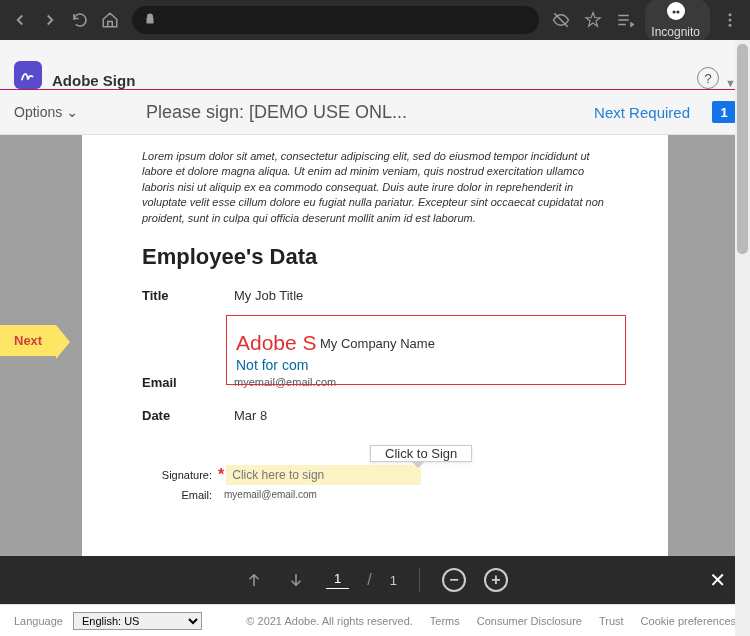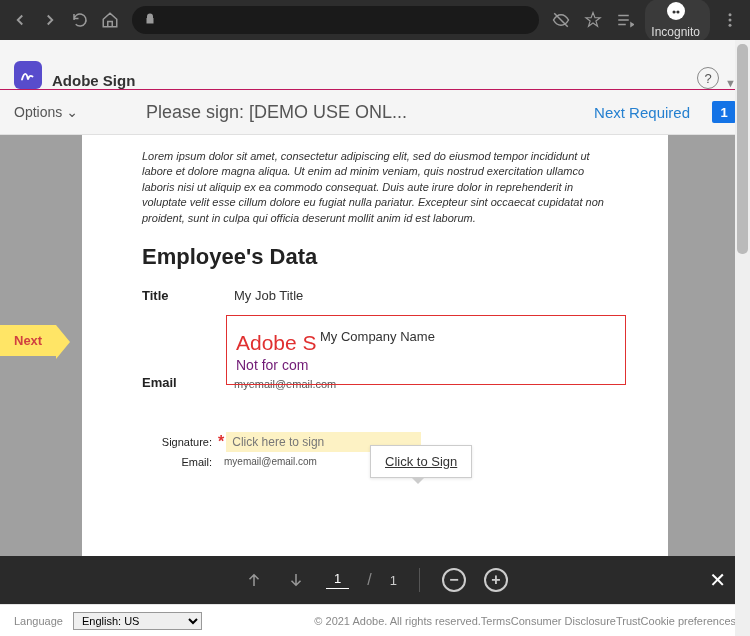--- a/index.html
+++ b/index.html
@@ -22,44 +22,44 @@
 .options-btn { color: #555; font-size: 14px; display: flex; align-items: center; gap: 4px; cursor: pointer; }
 .sign-label { flex: 1; text-align: left; font-size: 18px; color: #555; margin-left: 68px; }
 .next-req { color: #2580d0; font-size: 15px; margin-right: 22px; }
 .count-badge { background: #1473e6; color: #fff; width: 24px; height: 22px; display: inline-flex; align-items: center; justify-content: center; font-size: 13px; font-weight: 600; border-radius: 2px; }
 .doc-area { flex: 1; background: #a0a0a0; position: relative; overflow: hidden; }
 .next-tag { position: absolute; left: 0; top: 190px; background: #ffe566; color: #d04040; font-weight: bold; padding: 8px 14px; font-size: 13px; }
 .next-tag::after { content: ''; position: absolute; right: -14px; top: 0; border-left: 14px solid #ffe566; border-top: 17px solid transparent; border-bottom: 17px solid transparent; }
 .paper { position: absolute; left: 82px; top: 0; right: 82px; height: 430px; background: #fff; padding: 14px 60px; }
 .lorem { font-size: 11px; font-style: italic; color: #333; line-height: 1.4; margin-bottom: 18px; }
 .section-title { font-size: 22px; font-weight: 600; color: #222; margin-bottom: 18px; }
-.field-row { display: flex; margin-bottom: 18px; align-items: flex-end; }
+.field-row { display: flex; margin-bottom: 18px; align-items: center; }
 .field-label { width: 92px; font-weight: bold; font-size: 13px; color: #222; }
 .field-value { font-size: 13px; color: #333; }
 .red-box { position: absolute; border: 1.5px solid #e03030; left: 144px; top: 180px; width: 400px; height: 70px; background: transparent; pointer-events: none; }
 .watermark { position: absolute; left: 154px; top: 196px; color: #e03030; font-size: 21px; font-weight: 500; }
-.watermark2 { position: absolute; left: 154px; top: 222px; color: #701a75; font-size: 14px; }
-.company-val { position: absolute; left: 236px; top: 194px; color: #333; font-size: 13px; background: #fff; padding: 0 2px; z-index: 2; }
-.tooltip { position: absolute; left: 288px; top: 310px; background: #fff; border: 1px solid #ccc; border-radius: 0; padding: 8px 14px; font-size: 13px; color: #333; box-shadow: 0 1px 3px rgba(0,0,0,0.1); text-decoration: underline; }
+.watermark2 { position: absolute; left: 154px; top: 222px; color: #0369a1; font-size: 14px; }
+.company-val { position: absolute; left: 236px; top: 201px; color: #333; font-size: 13px; background: #fff; padding: 0 2px; z-index: 2; }
+.tooltip { position: absolute; left: 288px; top: 310px; background: #fff; border: 1px solid #ccc; border-radius: 0; padding: 0 14px; font-size: 13px; color: #333; box-shadow: 0 1px 3px rgba(0,0,0,0.1); }
 .tooltip::after { content: ''; position: absolute; bottom: -7px; left: 40px; border-top: 7px solid #ccc; border-left: 7px solid transparent; border-right: 7px solid transparent; }
 .sig-row { display: flex; margin-top: 42px; align-items: center; }
 .sig-label { width: 76px; text-align: right; font-size: 11px; color: #222; font-weight: 500; padding-right: 6px; }
 .asterisk { color: #e03030; font-weight: bold; margin-right: 2px; }
 .sig-field { background: #fdf2c4; padding: 3px 6px; font-size: 12px; color: #777; width: 195px; }
 .bottom-bar { background: #2a2a2a; height: 48px; display: flex; align-items: center; justify-content: center; gap: 18px; color: #ccc; position: relative; }
 .bottom-bar .nav-icon { color: #999; }
 .page-num { color: #fff; font-size: 13px; border-bottom: 1px solid #fff; padding: 0 8px 2px; }
 .page-sep { color: #888; }
 .page-total { color: #ccc; font-size: 13px; }
 .divider { width: 1px; height: 24px; background: #555; margin: 0 4px; }
 .zoom-btn { width: 24px; height: 24px; border: 2px solid #ccc; border-radius: 50%; display: flex; align-items: center; justify-content: center; color: #ccc; font-size: 16px; font-weight: bold; cursor: pointer; }
 .close-x { position: absolute; right: 24px; color: #fff; font-size: 20px; cursor: pointer; }
 .footer { background: #fff; height: 32px; display: flex; align-items: center; padding: 0 14px; font-size: 11px; color: #888; gap: 10px; border-top: 1px solid #e5e5e5; }
 .lang-select { font-size: 11px; padding: 1px 4px; width: 129px; border: 1px solid #999; }
-.footer-right { margin-left: auto; display: flex; gap: 0; justify-content: space-between; }
+.footer-right { margin-left: auto; display: flex; gap: 17px; justify-content: space-between; }
 .footer-link { color: #888; cursor: pointer; }
 .scrollbar { position: absolute; right: 0; top: 0; bottom: 0; width: 15px; background: #efefef; }
 .scroll-thumb { position: absolute; right: 2px; top: 4px; width: 11px; height: 210px; background: #bababa; border-radius: 5px; }
 .content-wrap { position: relative; flex: 1; display: flex; flex-direction: column; }
 </style>
 </head>
 <body>
 
 <div class="browser-chrome">
   <div class="nav-icon">
@@ -152,20 +152,24 @@
     <h2 class="section-title">Employee's Data</h2>
     <div class="field-row">
       <div class="field-label">Title</div>
       <div class="field-value">My Job Title</div>
     </div>
     <div style="height:54px"></div>
     <div class="field-row">
       <div class="field-label">Email</div>
       <div class="field-value" style="font-size:11px;color:#555">myemail@email.com</div>
     </div>
+    <div class="field-row">
+      <div class="field-label">Date</div>
+      <div class="field-value">Mar 8</div>
+    </div>
     <div class="sig-row">
       <div class="sig-label">Signature:</div>
       <span class="asterisk">*</span>
       <div class="sig-field">Click here to sign</div>
     </div>
     <div style="display:flex;margin-top:4px">
       <div class="sig-label">Email:</div>
       <div style="font-size:10px;color:#555;padding-left:6px">myemail@email.com</div>
     </div>
     <div class="red-box"></div>

